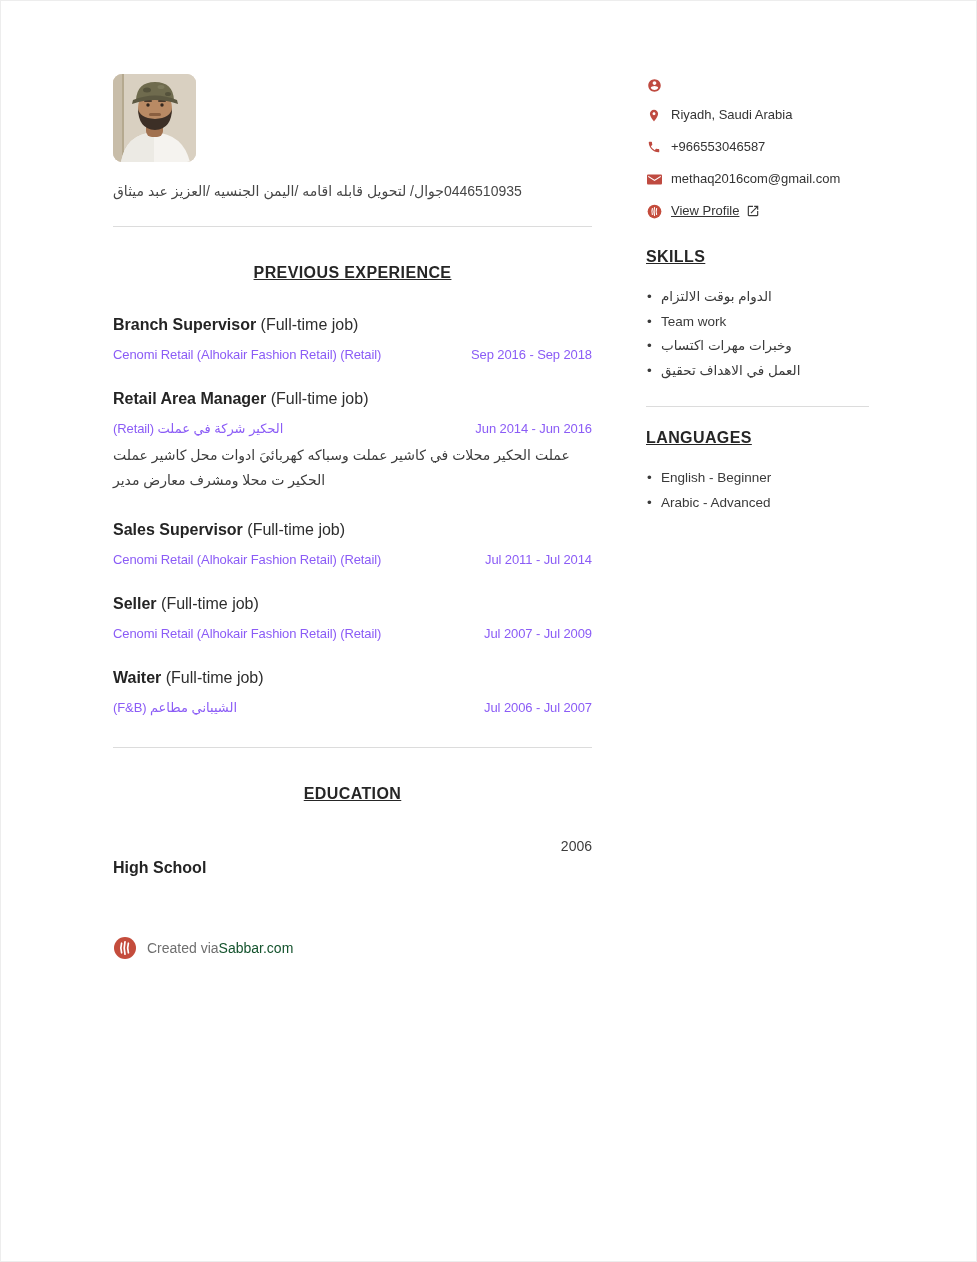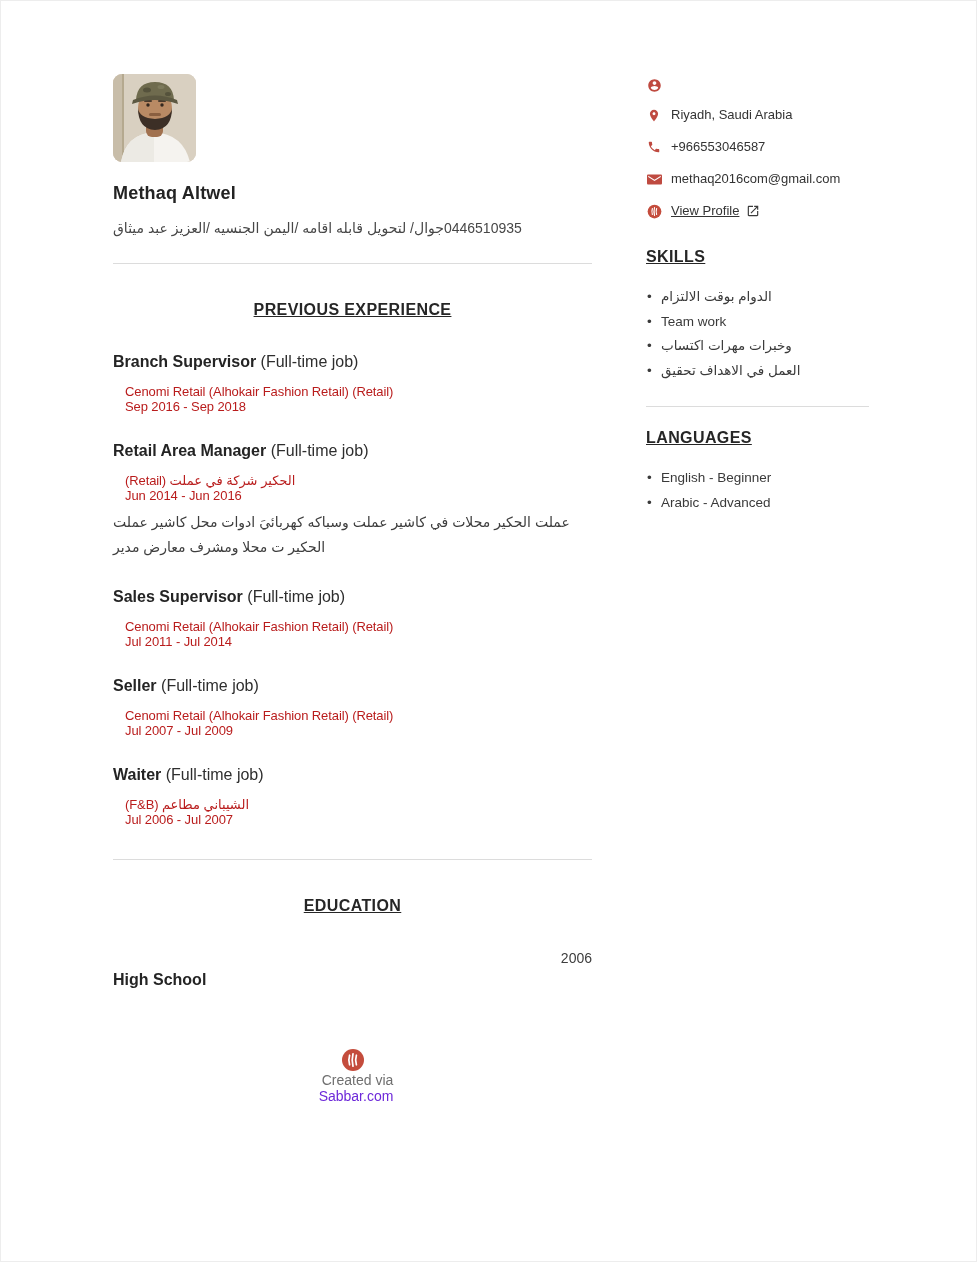--- a/index.html
+++ b/index.html
@@ -20,35 +20,35 @@
 
   .section-title { font-size:16px; font-weight:bold; color:#262626; letter-spacing:.4px;text-decoration:underline; }
   .col-left .section-title { margin:37px 0 34px 0;text-align:center; }
 
   
   .job { margin-bottom:28px; }
   .job-title { font-size:16px; color:#242424; margin-bottom:13px; }
   .job-title .role { font-weight:bold; }
   .job-title .job-type { font-weight:normal; color:#2e2e2e; }
   .job-meta { display:flex; justify-content:space-between; align-items:baseline;
-              font-size:13px; color:#b91c1c; letter-spacing:-.1px;flex-direction:column; }
+              font-size:13px; color:#8b5cf6; letter-spacing:-.1px; }
   .job-meta .dates { white-space:nowrap; margin-left:12px; }
   .job-desc { font-size:14px; color:#3d3d3d; line-height:25px; margin-top:7px; text-align:left; }
 
   .exp-divider { margin-top:32px; }
 
   
   .edu-entry { margin-top:29px; }
   .edu-year { text-align:right; font-size:14px; color:#3d3d3d; margin-bottom:1px; line-height:19px; }
   .edu-degree { font-size:16px; font-weight:bold; color:#242424; line-height:22px; }
 
   
-  .footer { display:flex; align-items:center; margin-top:57px; font-size:14px;flex-direction:column; }
+  .footer { display:flex; align-items:center; margin-top:57px; font-size:14px; }
   .footer .created { color:#6f6f6f; margin-left:10px; }
-  .footer .site { color:#6d28d9; margin-left:7px; cursor:pointer; }
+  .footer .site { color:#14532d; margin-left:0; cursor:pointer; }
 
   
   .contact-row { display:flex; align-items:center; margin-bottom:12px; font-size:13px; color:#333;
                  white-space:nowrap; line-height:20px; }
   .contact-row .c-icon { width:16px; height:16px; margin-right:9px; flex-shrink:0; display:flex; align-items:center; justify-content:center; }
   .view-profile { text-decoration:underline; color:#333; cursor:pointer; }
   .ext-icon { width:14px; height:14px; margin-left:7px; }
 
   .col-right .section-title { margin:27px 0 0 0; }
   ul.plain { list-style:none; margin-top:19px; }
@@ -80,21 +80,20 @@
           <circle cx="49" cy="31" r="1.7" fill="#33271f"></circle>
           <rect x="31" y="26" width="8" height="2" rx="1" fill="#4a3a2c"></rect>
           <rect x="45" y="26" width="8" height="2" rx="1" fill="#4a3a2c"></rect>
           <path d="M23 26 Q24 8 42 8 Q60 8 61 26 Q42 19 23 26 Z" fill="#6f6b4e"></path>
           <path d="M20 26 Q42 17 64 26 L65 30 Q42 22 19 30 Z" fill="#5c5841"></path>
           <ellipse cx="34" cy="16" rx="4" ry="2.5" fill="#55523c"></ellipse>
           <ellipse cx="48" cy="13" rx="3.5" ry="2" fill="#7d7a5c"></ellipse>
           <ellipse cx="55" cy="20" rx="3" ry="2" fill="#55523c"></ellipse>
         </svg>
       </div>
-      <div class="name">Methaq Altwel</div>
       <div class="subtitle">ميثاق‎ عبد‎ العزيز/‎ الجنسيه‎ اليمن/‎ اقامه‎ قابله‎ لتحويل‎ /جوال‎0446510935</div>
       <div class="divider"></div>
 
       <div class="section-title">PREVIOUS EXPERIENCE</div>
 
       <div class="job">
         <div class="job-title"><span class="role">Branch Supervisor</span> <span class="job-type">(Full-time job)</span></div>
         <div class="job-meta">
             <span class="company">Cenomi Retail (Alhokair Fashion Retail) (Retail)</span>
             <span class="dates">Sep 2016 - Sep 2018</span>

